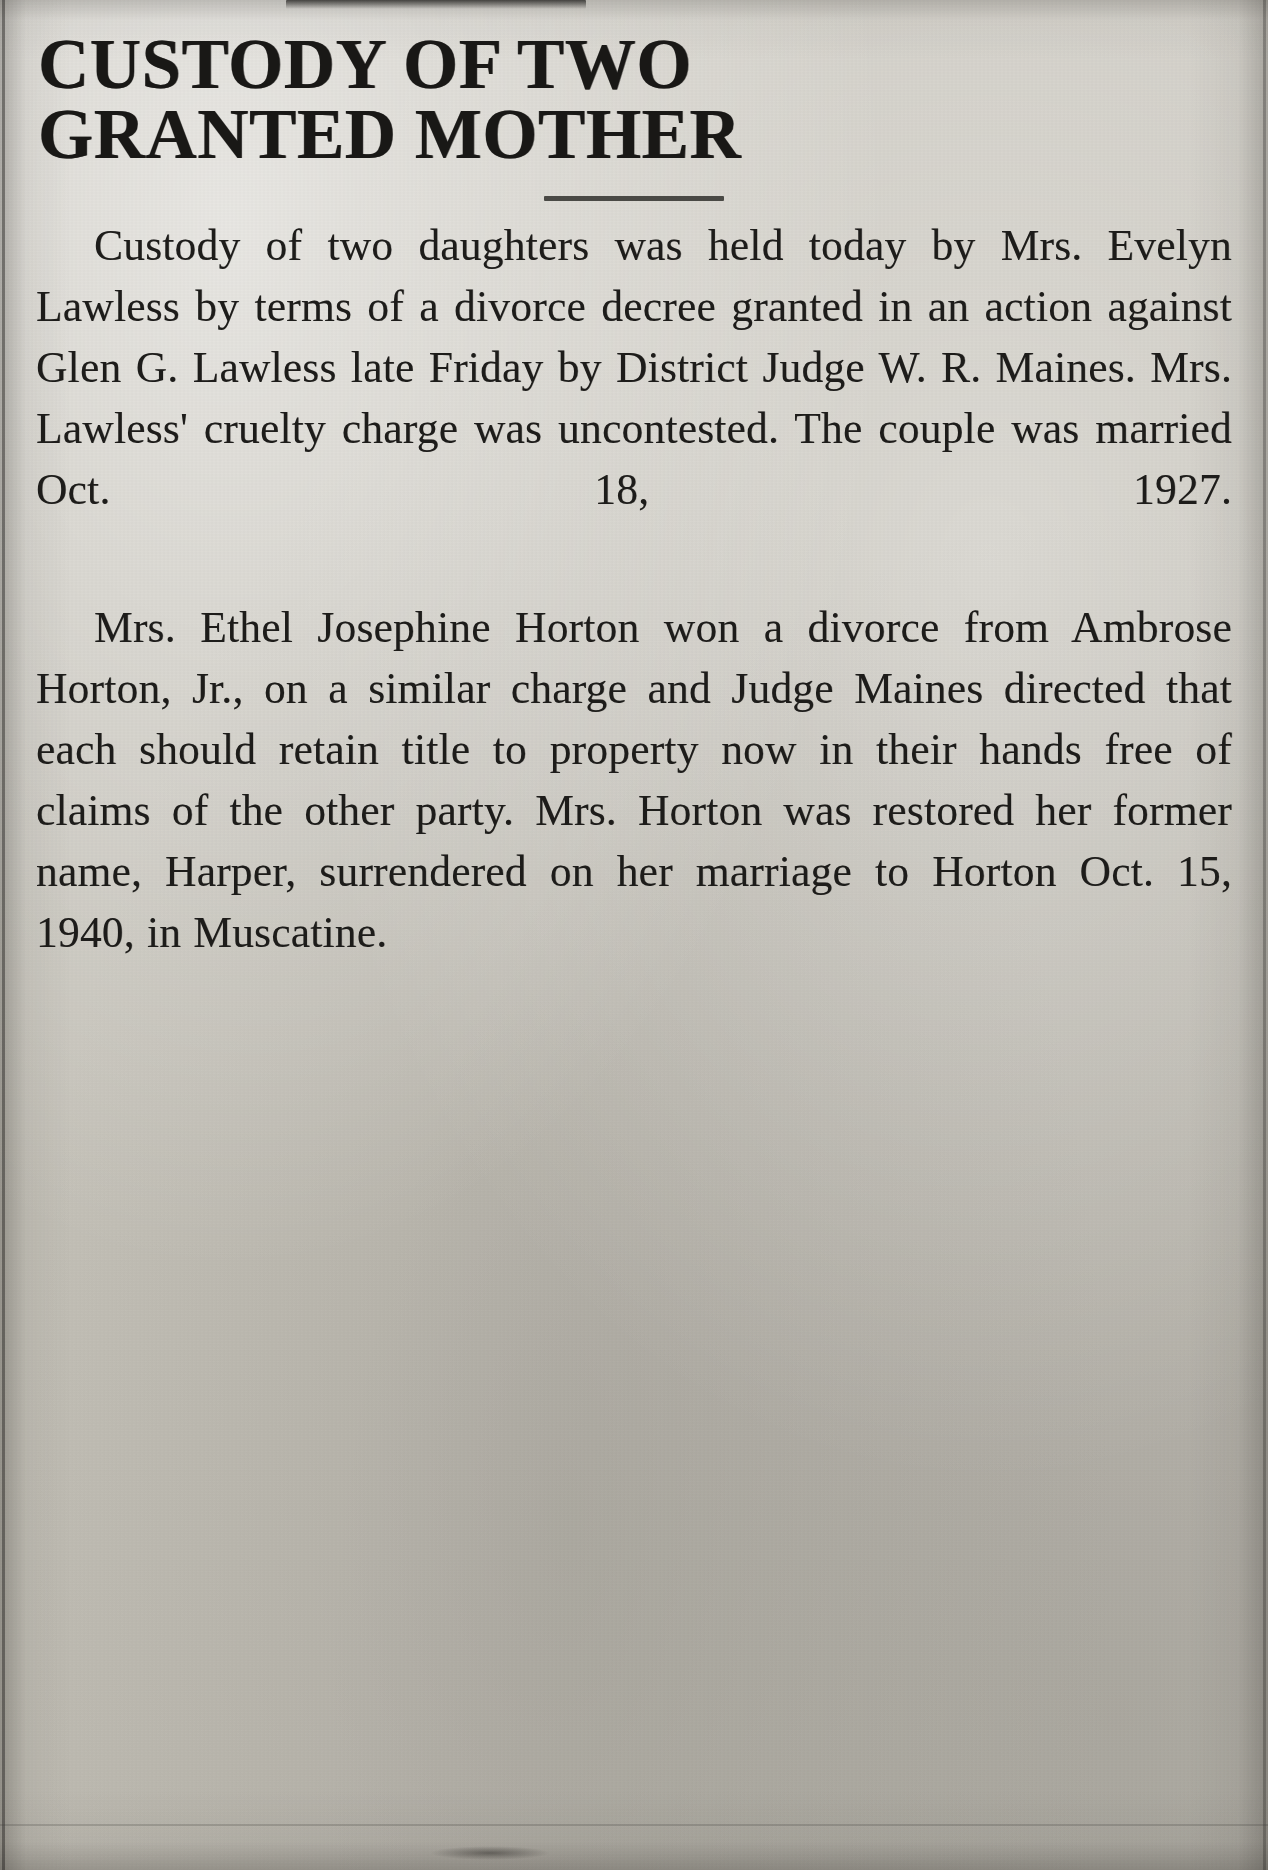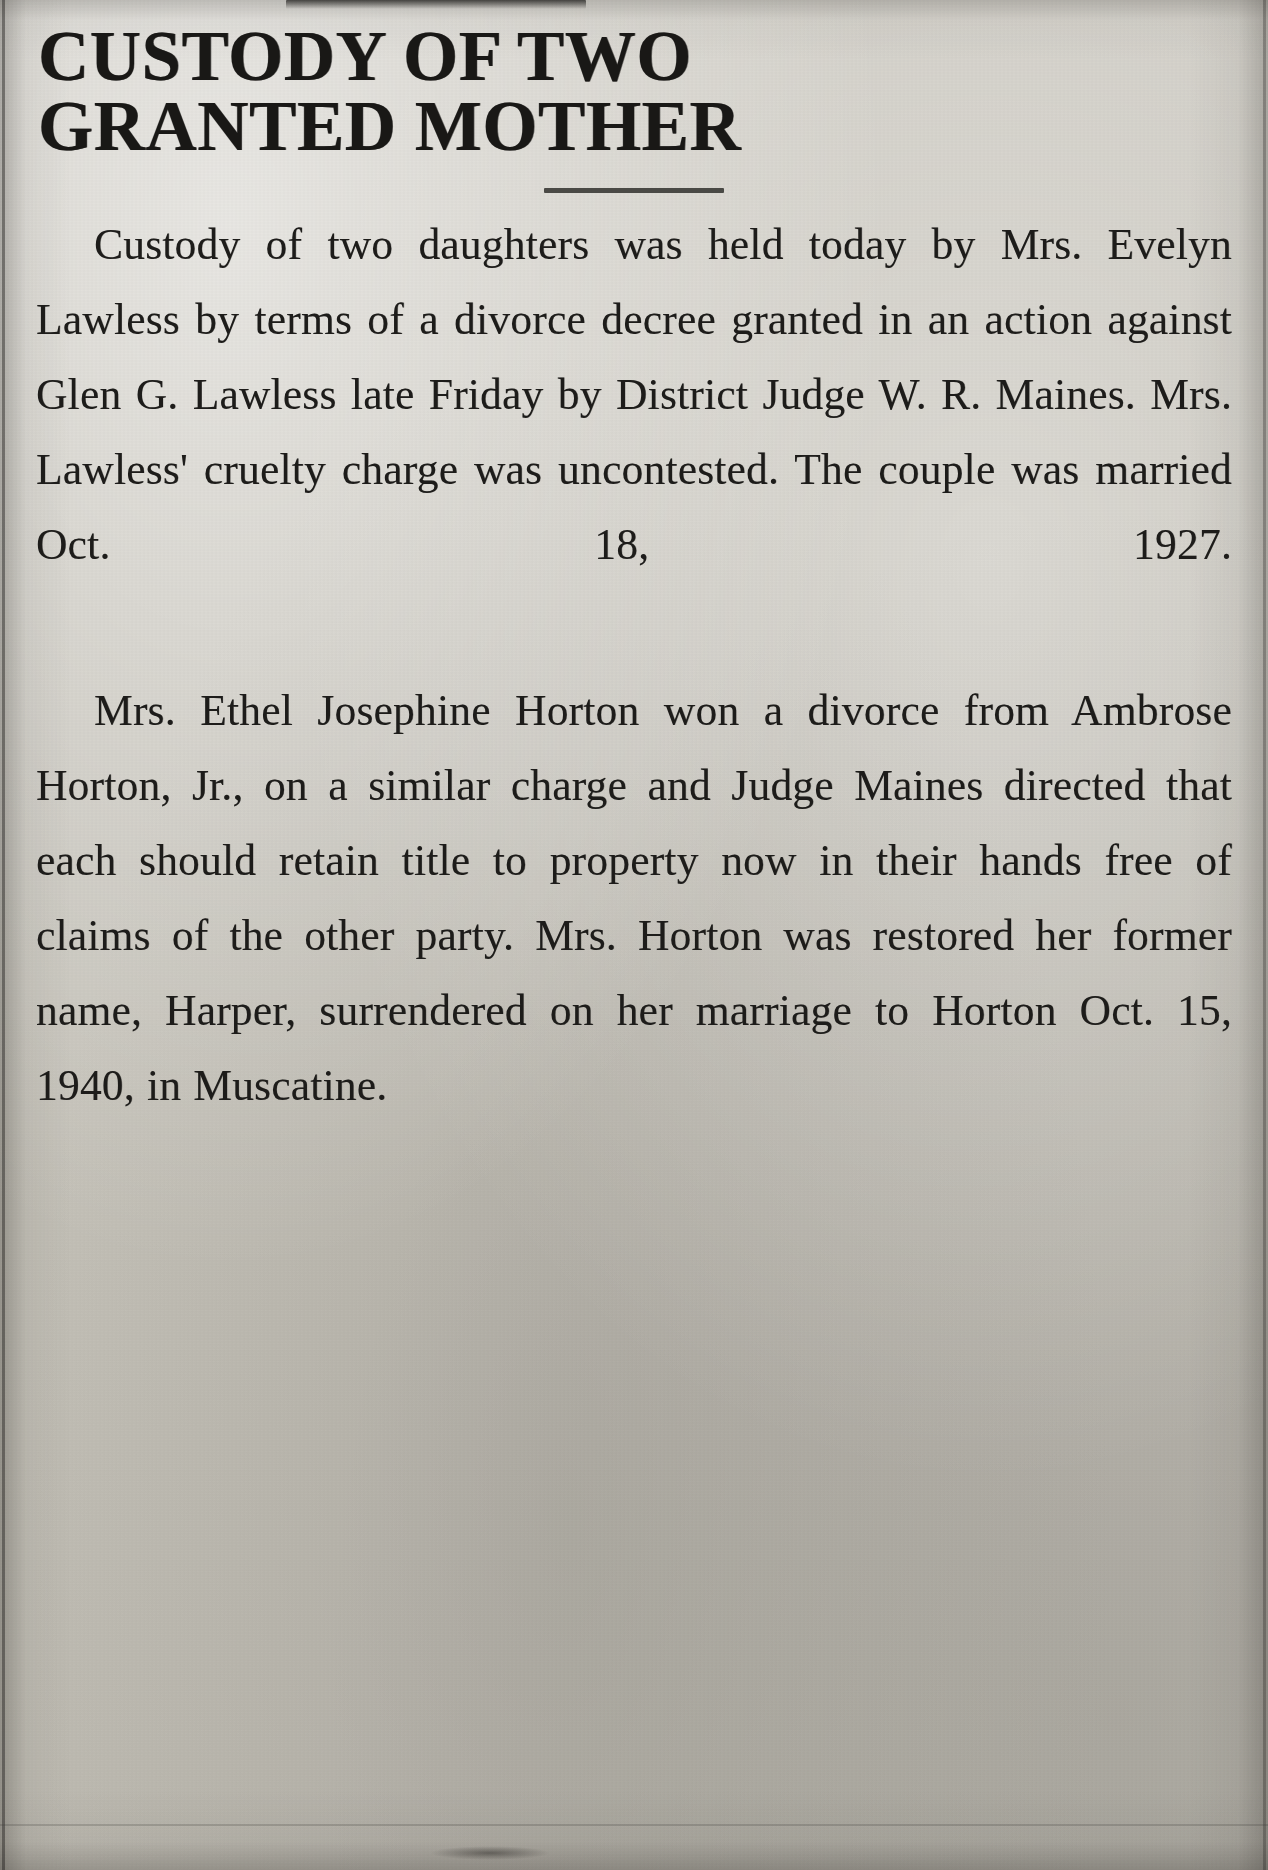--- a/index.html
+++ b/index.html
@@ -60,21 +60,21 @@
     width: 3px;
     height: 1870px;
     background: rgba(45,43,40,0.45);
     pointer-events: none;
   }
   .rule-left { left: 2px; }
   .rule-right { right: 2px; background: rgba(45,43,40,0.30); }
 
   .content {
     position: relative;
-    padding: 0 36px;
+    padding: 8px 36px;
     z-index: 3;
   }
 
   
   .headline {
     margin: 0;
     padding-top: 22px;
     color: #191816;
     font-family: "Liberation Serif", serif;
     font-weight: bold;
@@ -116,21 +116,21 @@
     background: #2a2926;
     opacity: 0.82;
     border-radius: 1px;
   }
 
   
   .body-copy {
     color: #1d1c1a;
     font-family: "Liberation Serif", serif;
     font-size: 43.5px;
-    line-height: 75px;
+    line-height: 61px;
     letter-spacing: 0.2px;
     text-align: justify;
     text-justify: inter-word;
     word-spacing: 1px;
   }
   .body-copy p {
     margin: 0;
     text-indent: 58px;
     text-shadow: 0.4px 0 0 rgba(29,28,26,0.35);
   }

